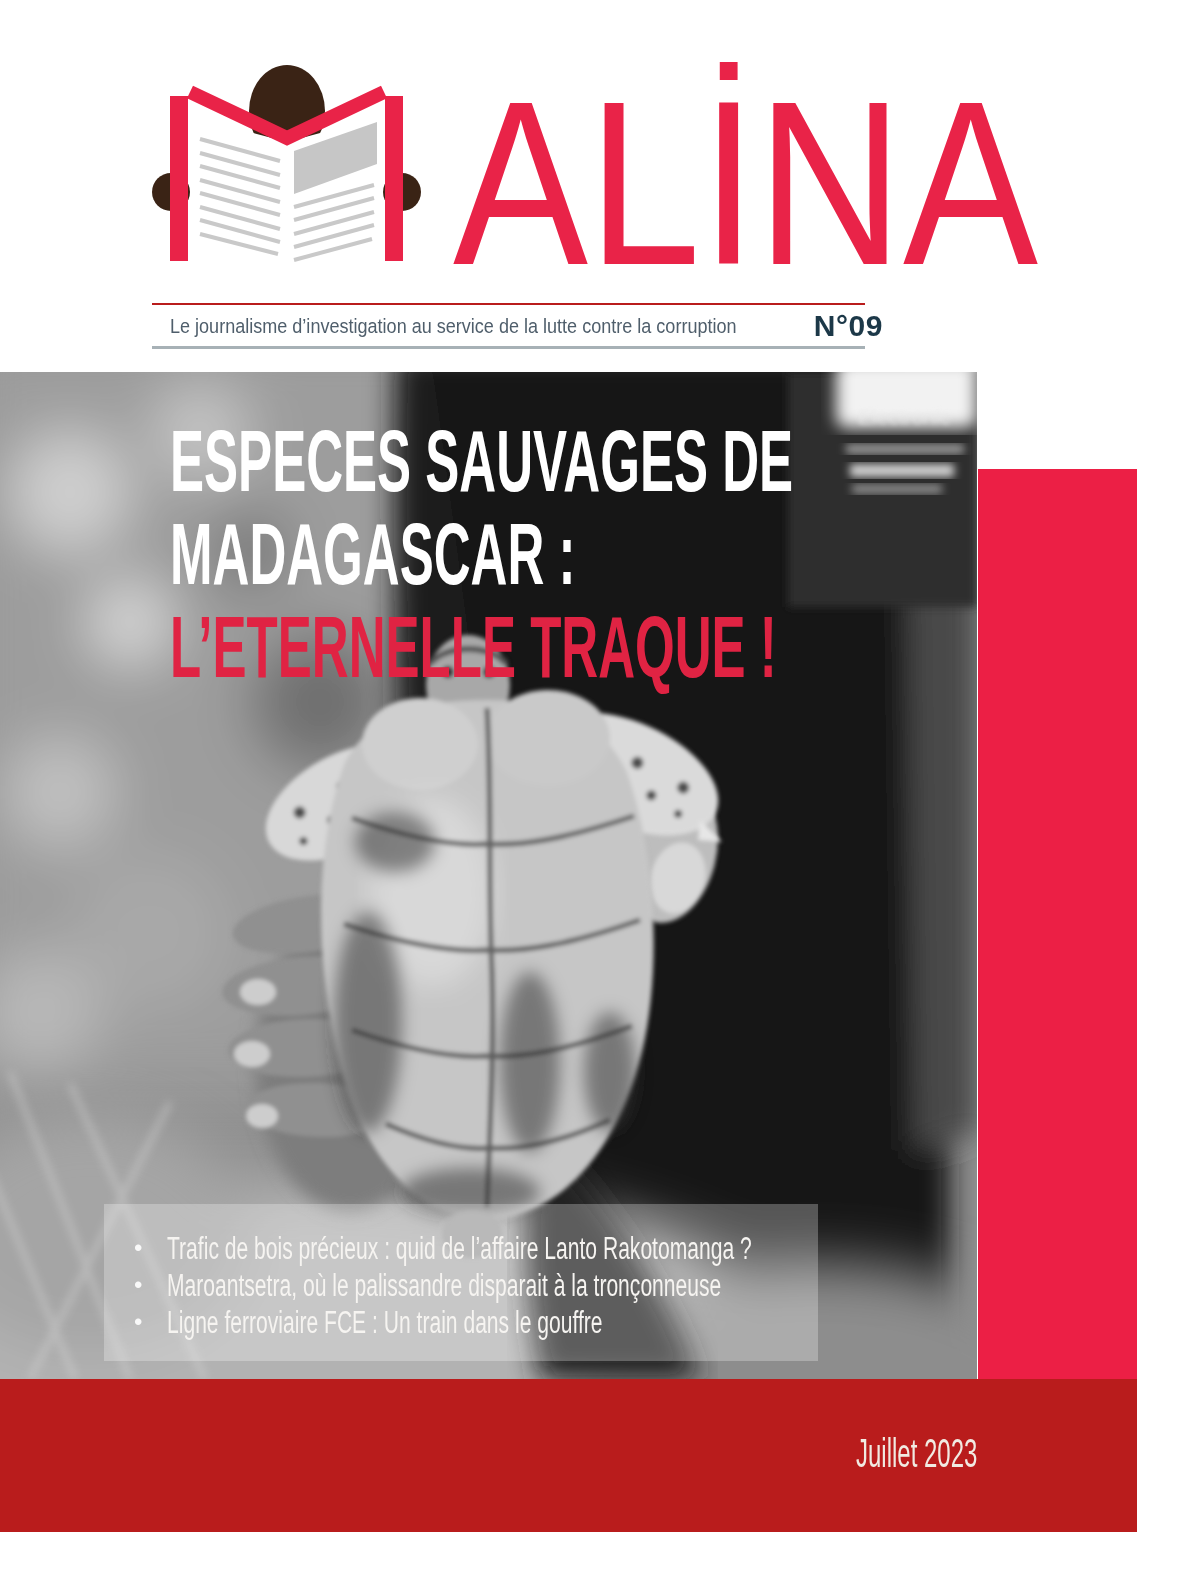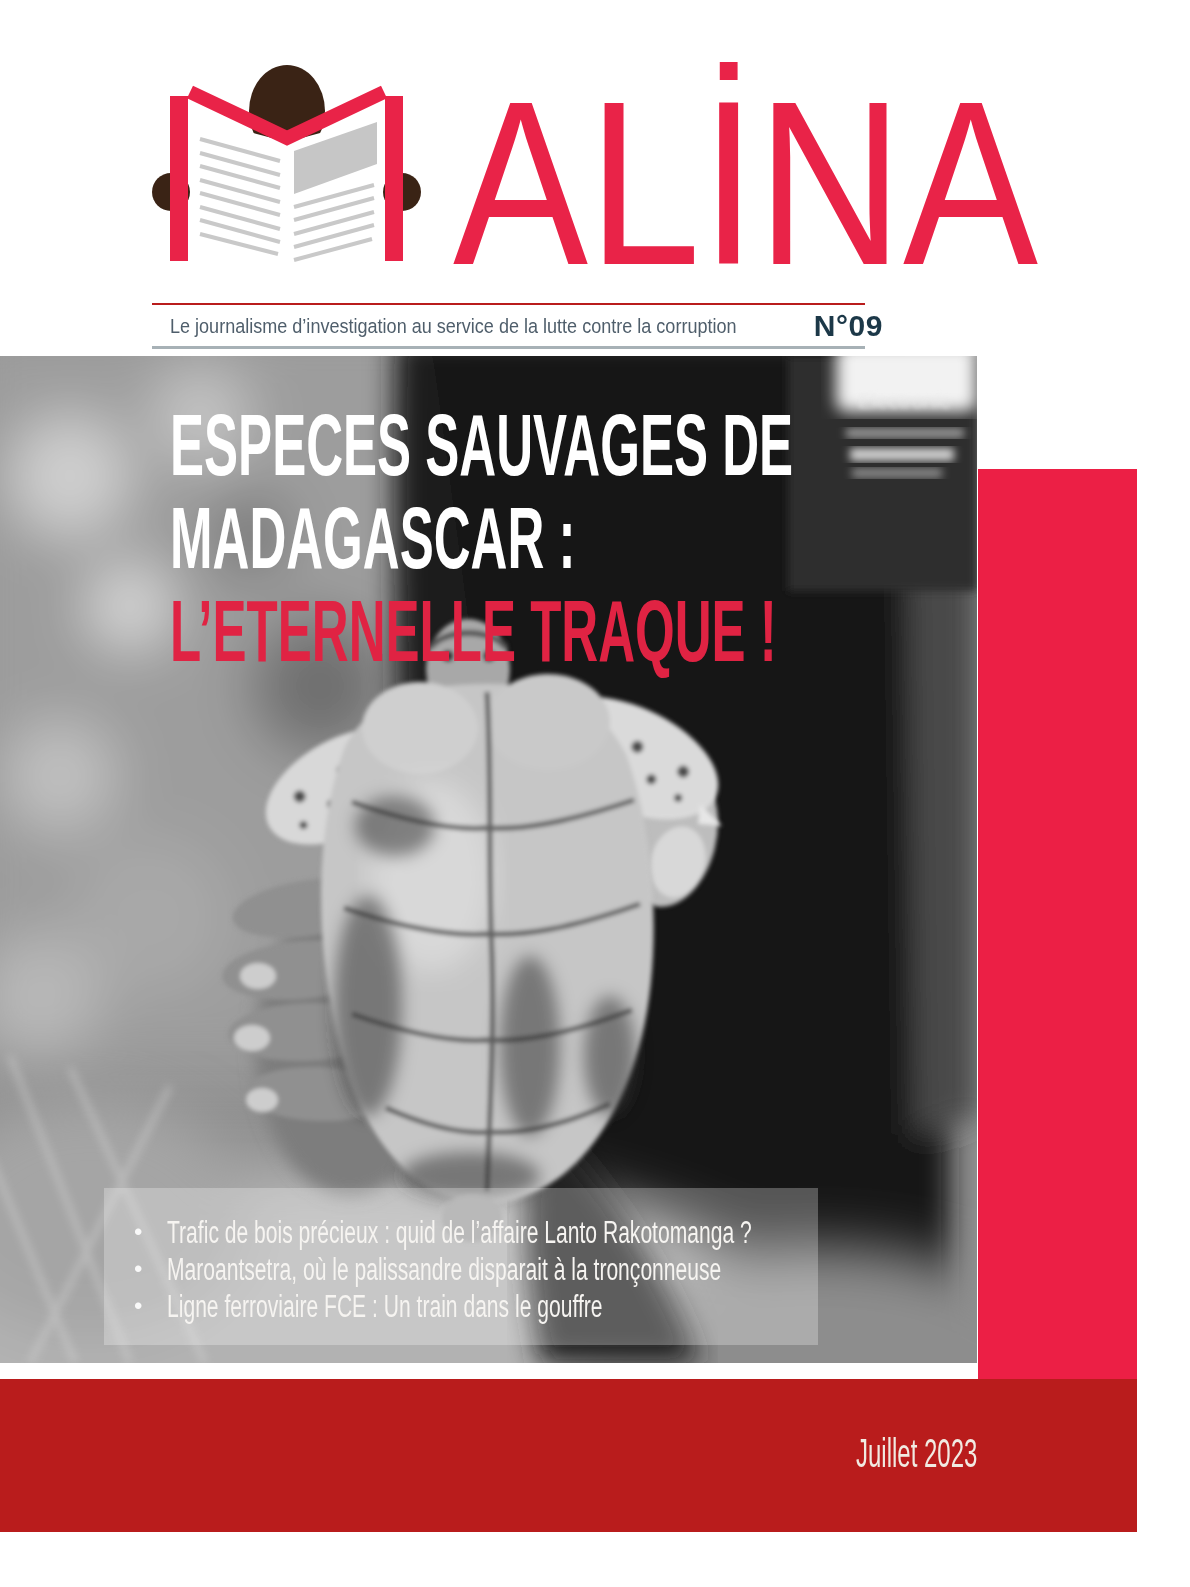--- a/index.html
+++ b/index.html
@@ -21,21 +21,21 @@
     font-size:20.5px;color:#4F5E6B;white-space:nowrap;
     transform:scaleX(0.88);transform-origin:0 50%;
   }
   .issue-number{
     display:inline-block;margin-right:15px;
     font-size:30px;font-weight:bold;color:#1C3848;letter-spacing:0.5px;
     white-space:nowrap;
   }
   
   .photo{
-    position:absolute;left:0;top:352px;width:977px;height:1007px;
+    position:absolute;left:0;top:368px;width:977px;height:1007px;
     background:#8e8e8e;overflow:hidden;
   }
   .photo-scene{position:absolute;left:0;top:0;width:977px;height:1007px;}
   
   .headline{position:absolute;left:170px;top:42px;z-index:5;}
   .headline .h-line{height:93px;display:flex;align-items:center;white-space:nowrap;}
   .headline .h-line span{
     display:inline-block;font-size:88px;font-weight:bold;letter-spacing:0px;
     transform:scaleX(0.58);transform-origin:0 50%;
   }

